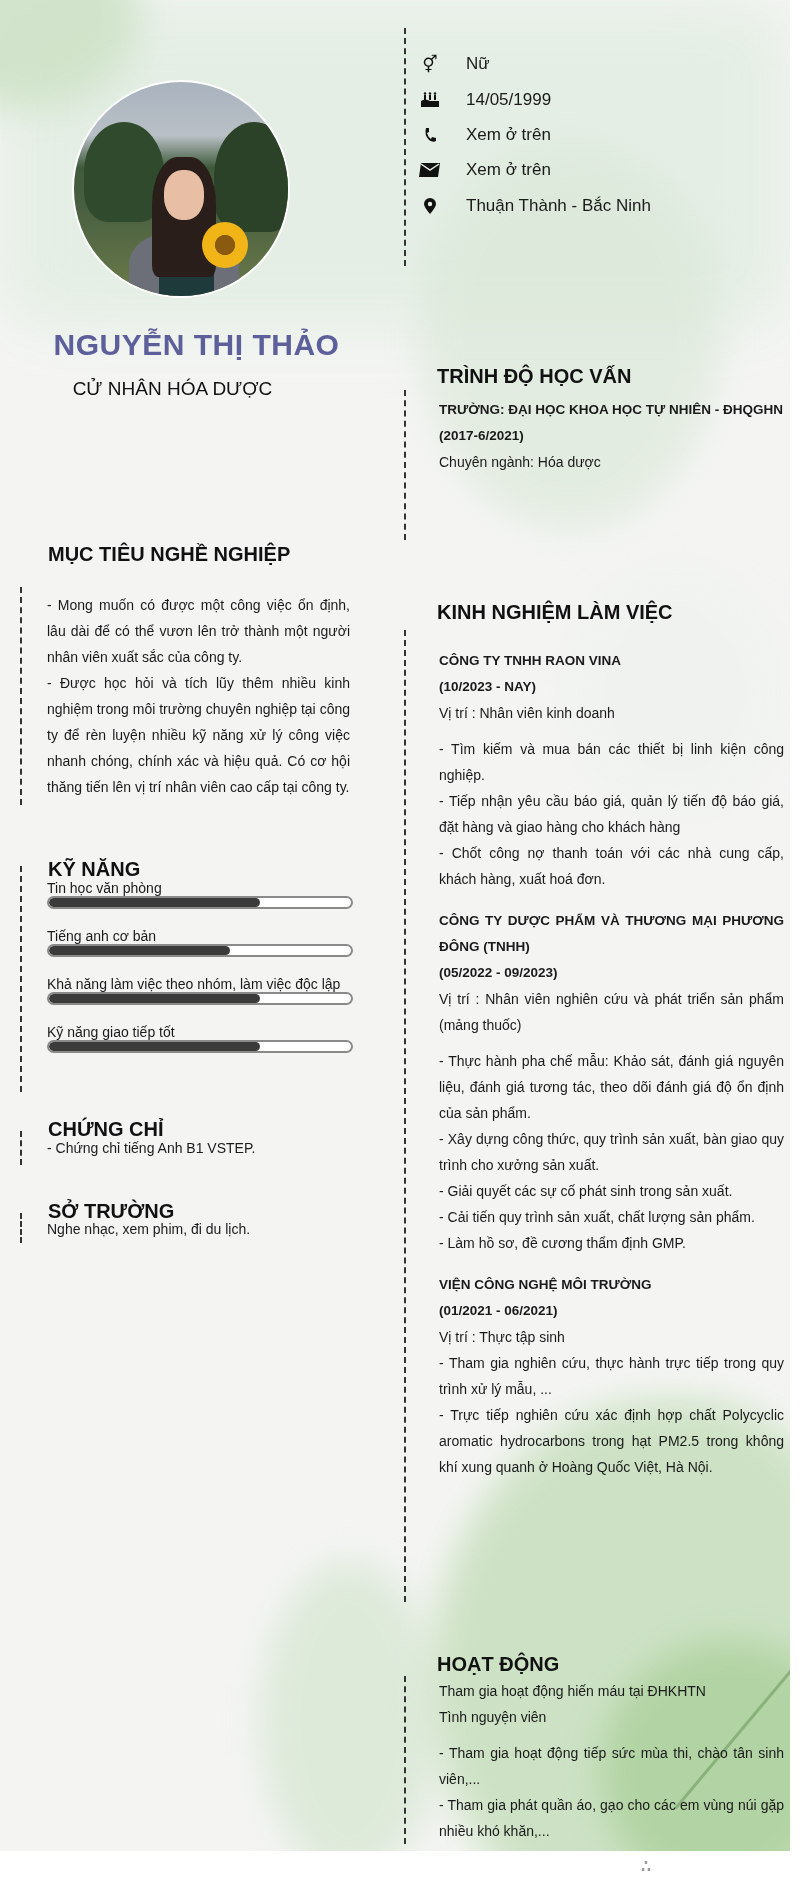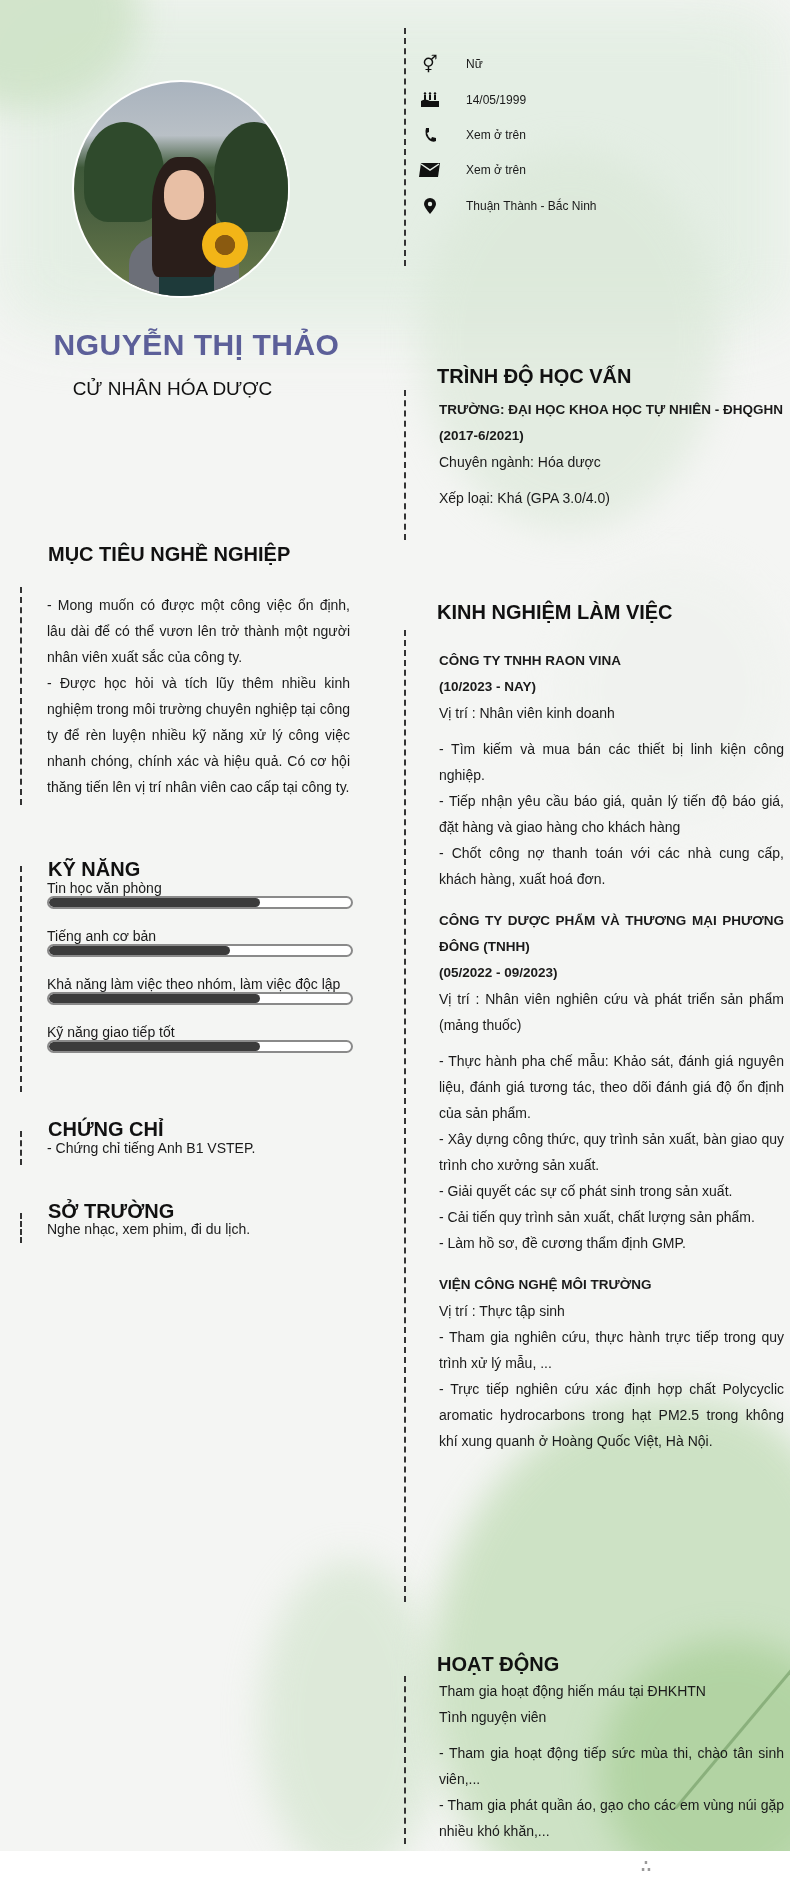--- a/index.html
+++ b/index.html
@@ -41,21 +41,21 @@
 
   .name { position: absolute; left: 0; top: 328px; width: 345px; text-align: center; font-size: 30px; font-weight: bold; color: #5c5f99; letter-spacing: 0.5px; padding-left: 24px; }
   .title { position: absolute; left: 0; top: 378px; width: 345px; text-align: center; font-size: 19px; color: #111; }
 
   .h2 { position: absolute; font-size: 20px; font-weight: bold; color: #111; margin-top: 13px; }
   .txt { position: absolute; font-size: 14px; line-height: 26px; color: #1a1a1a; text-align: justify; }
   .txt p { margin: 0; }
 
   .contact-row { position: absolute; left: 418px; height: 24px; display: flex; align-items: center; }
   .contact-row .ic { width: 24px; height: 20px; display: flex; align-items: center; justify-content: center; font-size: 17px; color: #111; }
-  .contact-row .val { position: absolute; left: 48px; white-space: nowrap; font-size: 12px; color: #1a1a1a; }
+  .contact-row .val { position: absolute; left: 48px; white-space: nowrap; font-size: 17px; color: #1a1a1a; }
 
   .skill-label { position: absolute; left: 47px; font-size: 14px; color: #1a1a1a; }
   .skill-bar { position: absolute; left: 47px; width: 302px; height: 9px; border: 2px solid #8a8a8a; border-radius: 7px; background: #fff; overflow: hidden; }
   .skill-fill { height: 100%; background: #3b3b3b; border-radius: 6px; }
 
   .job-head { font-weight: bold; font-size: 13.5px; }
   .gap { height: 10px; }
 
   .footer { position: absolute; left: 640px; top: 1853px; font-family: "Liberation Mono", "DejaVu Sans Mono", monospace; font-size: 20px; color: #9a9a9a; }
 </style>
@@ -170,21 +170,20 @@
   <div class="dash" style="left:20px; top:1213px; height:30px;"></div>
   <div class="txt" style="left:47px; top:1216px; width:303px;">Nghe nhạc, xem phim, đi du lịch.</div>
 
   <div class="h2" style="left:437px; top:352px;">TRÌNH ĐỘ HỌC VẤN</div>
   <div class="dash" style="left:404px; top:390px; height:150px;"></div>
   <div class="txt" style="left:439px; top:397px; width:345px;">
     <p class="job-head">TRƯỜNG: ĐẠI HỌC KHOA HỌC TỰ NHIÊN - ĐHQGHN</p>
     <p class="job-head">(2017-6/2021)</p>
     <p>Chuyên ngành: Hóa dược</p>
     <div style="height:10px"></div>
-    <p>Xếp loại: Khá (GPA 3.0/4.0)</p>
   </div>
 
   <div class="h2" style="left:437px; top:588px;">KINH NGHIỆM LÀM VIỆC</div>
   <div class="dash" style="left:404px; top:630px; height:972px;"></div>
   <div class="txt" style="left:439px; top:648px; width:345px;">
     <div>
       <p class="job-head">CÔNG TY TNHH RAON VINA</p>
       <p class="job-head">(10/2023 - NAY)</p>
       <p>Vị trí : Nhân viên kinh doanh</p>
       <div class="gap"></div>
@@ -200,20 +199,21 @@
       <div class="gap"></div>
       <p>- Thực hành pha chế mẫu: Khảo sát, đánh giá nguyên liệu, đánh giá tương tác, theo dõi đánh giá độ ổn định của sản phẩm.</p>
       <p>- Xây dựng công thức, quy trình sản xuất, bàn giao quy trình cho xưởng sản xuất.</p>
       <p>- Giải quyết các sự cố phát sinh trong sản xuất.</p>
       <p>- Cải tiến quy trình sản xuất, chất lượng sản phẩm.</p>
       <p>- Làm hồ sơ, đề cương thẩm định GMP.</p>
     </div>
     <div style="height:16px"></div>
     <div>
       <p class="job-head">VIỆN CÔNG NGHỆ MÔI TRƯỜNG</p>
+      <p class="job-head">(01/2021 - 06/2021)</p>
       <p>Vị trí : Thực tập sinh</p>
       <p>- Tham gia nghiên cứu, thực hành trực tiếp trong quy trình xử lý mẫu, ...</p>
       <p>- Trực tiếp nghiên cứu xác định hợp chất Polycyclic aromatic hydrocarbons trong hạt PM2.5 trong không khí xung quanh ở Hoàng Quốc Việt, Hà Nội.</p>
     </div>
   </div>
 
   <div class="h2" style="left:437px; top:1640px;">HOẠT ĐỘNG</div>
   <div class="dash" style="left:404px; top:1676px; height:168px;"></div>
   <div class="txt" style="left:439px; top:1678px; width:345px;">
     <p>Tham gia hoạt động hiến máu tại ĐHKHTN</p>

